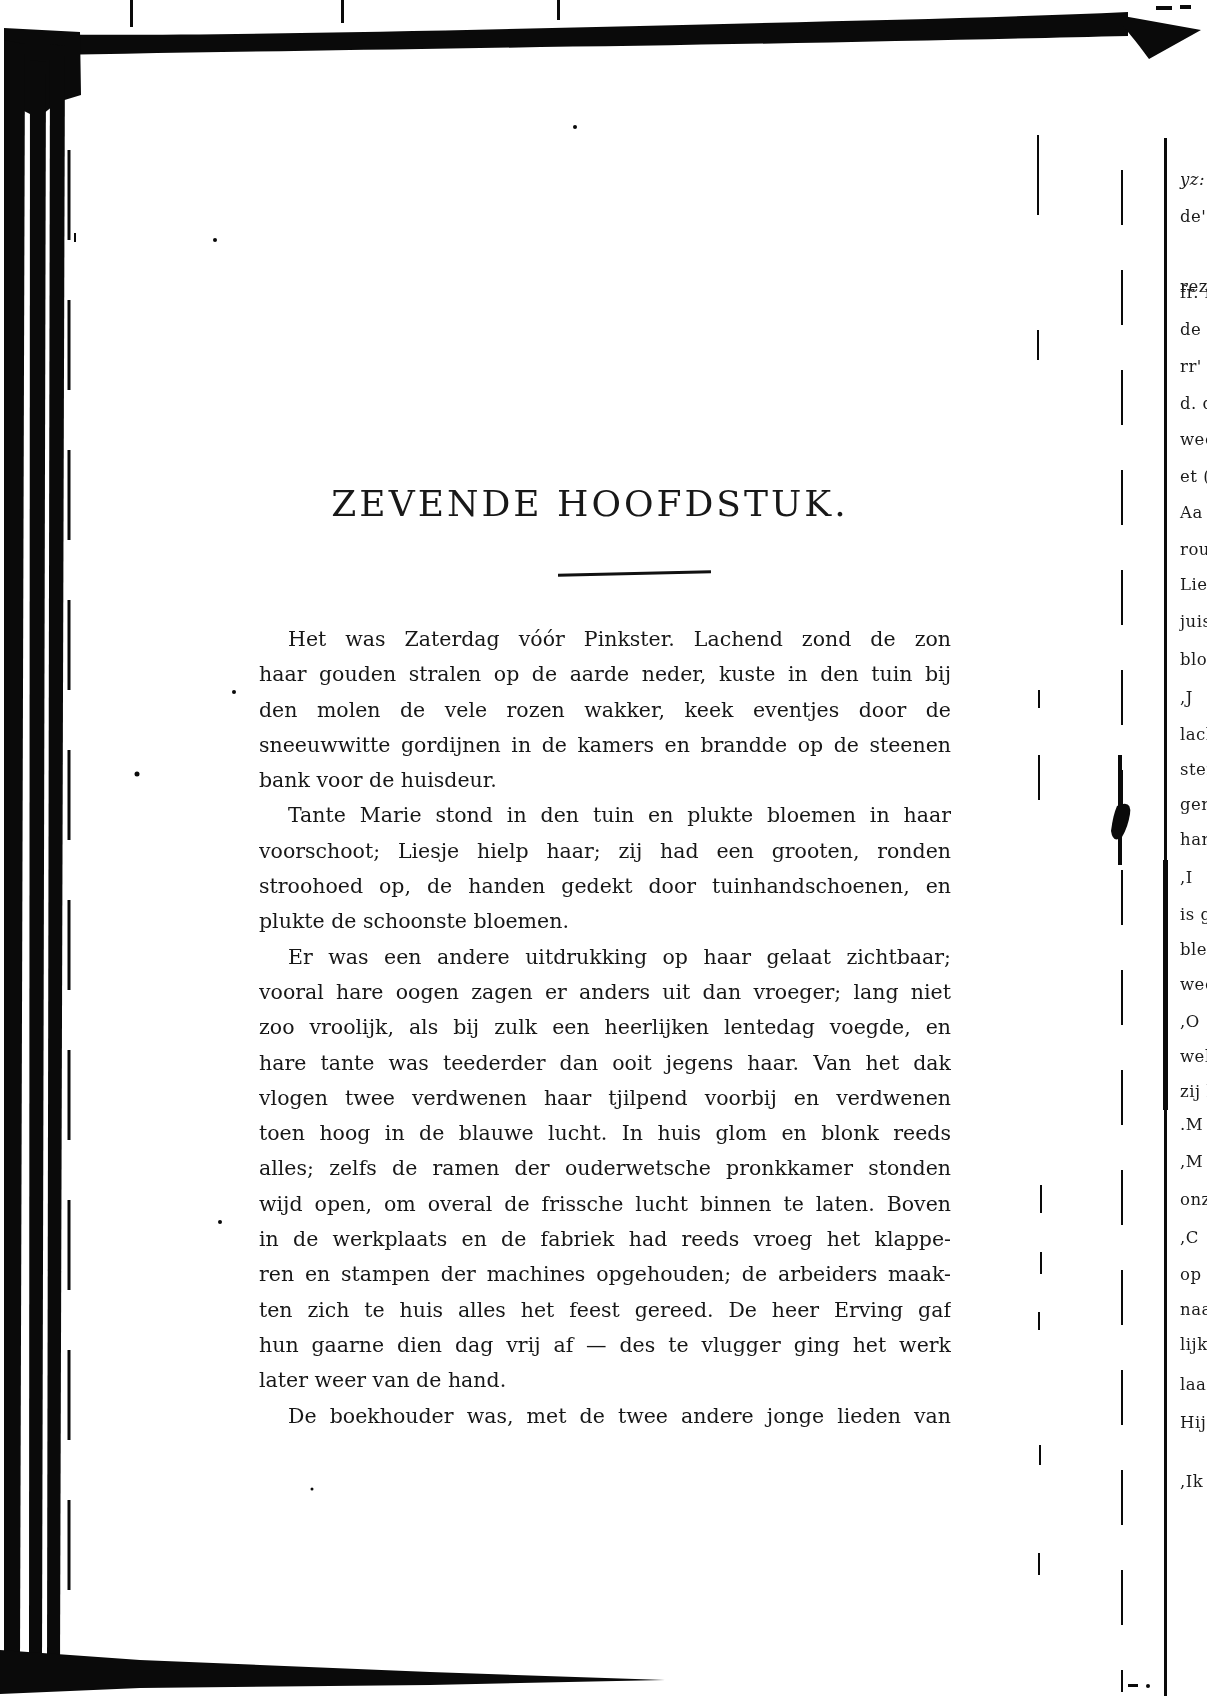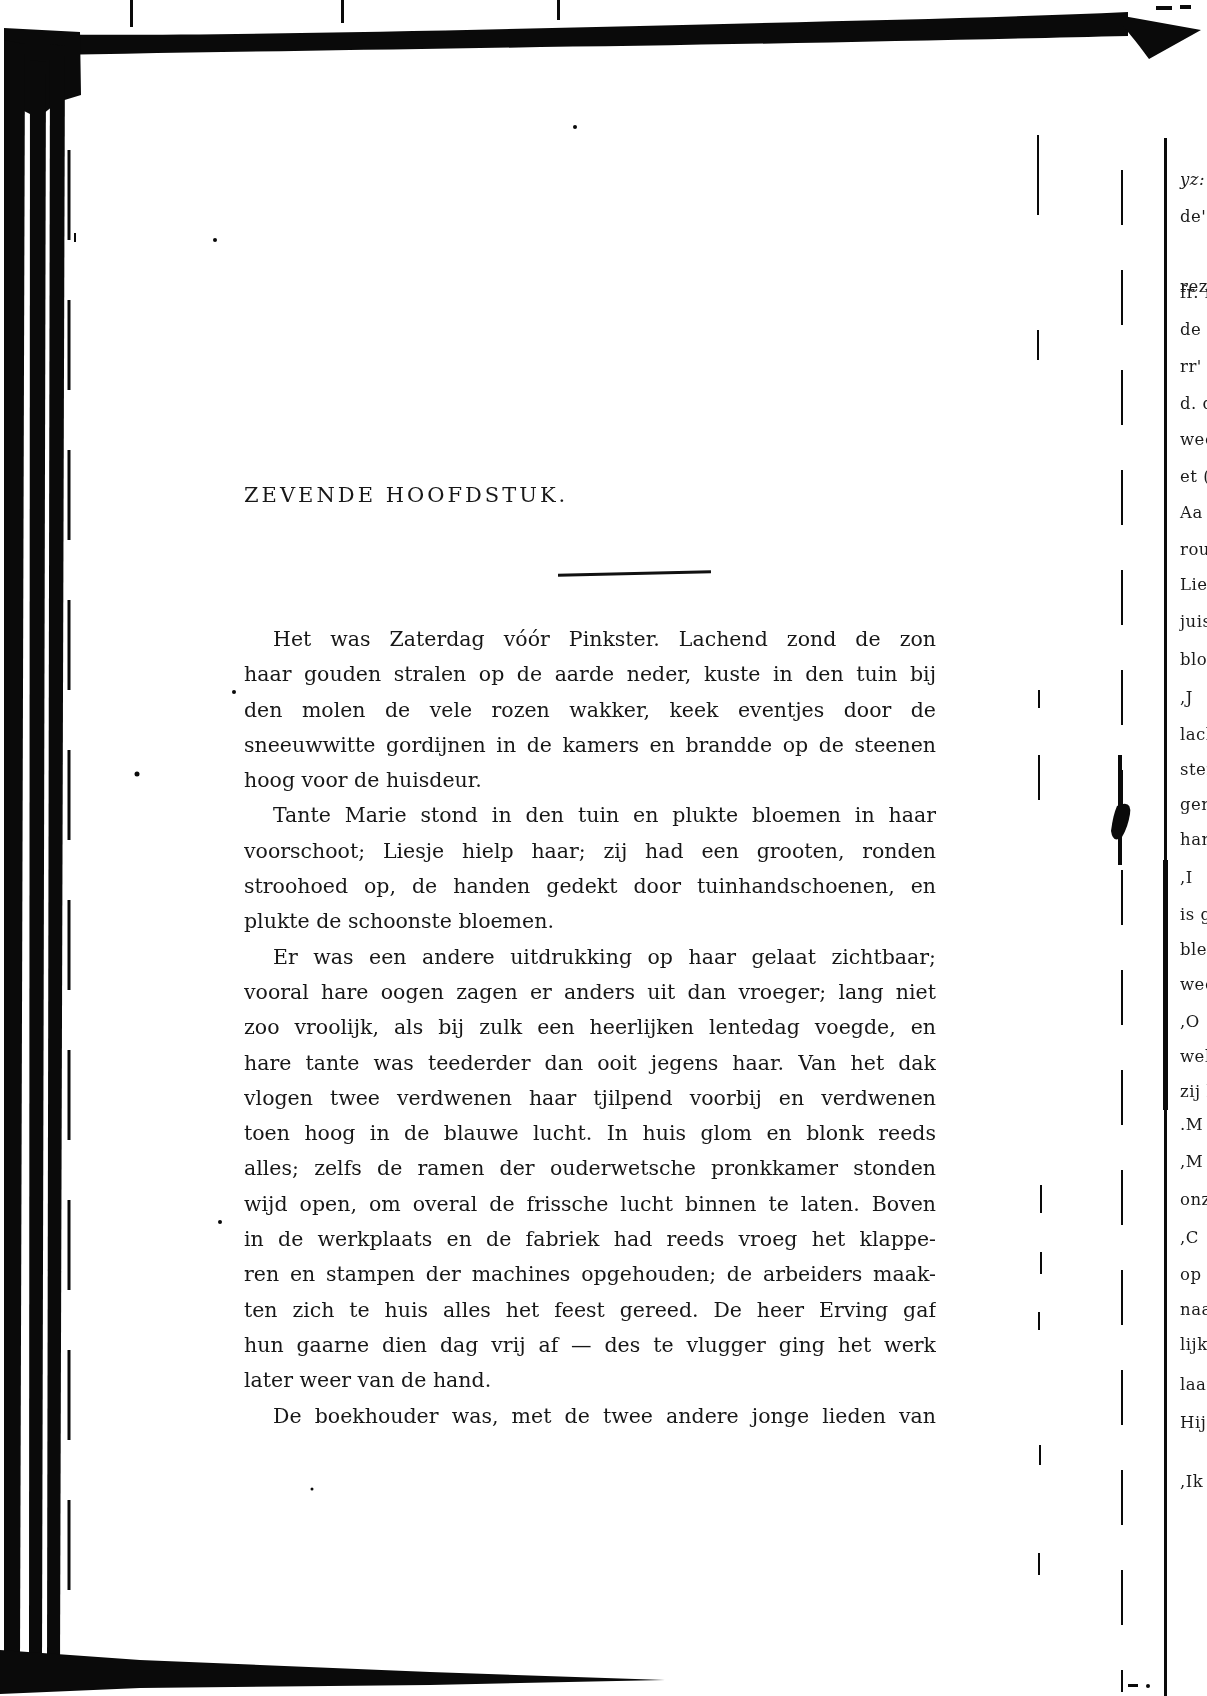--- a/index.html
+++ b/index.html
@@ -5,31 +5,31 @@
   html,body{margin:0;padding:0;}
   body{
     width:1207px;height:1696px;position:relative;overflow:hidden;
     background:#ffffff;
     font-family:"DejaVu Serif","Liberation Serif",serif;
   }
   .page{position:absolute;inset:0;}
   
   .heading{
     position:absolute;top:483px;left:244px;width:692px;
-    text-align:left;font-size:21px;letter-spacing:3px;
+    text-align:center;font-size:36px;letter-spacing:3px;
     color:#181818;white-space:nowrap;
   }
   
   .rule{
     position:absolute;top:572px;left:558px;width:153px;height:3px;
     background:#111;transform:rotate(-1.4deg);
   }
   
   .body-text{
-    position:absolute;top:622px;left:244px;width:692px;
+    position:absolute;top:622px;left:259px;width:692px;
     font-size:20.5px;color:#171717;
   }
   .line{
     height:35.3px;line-height:35.3px;
     text-align:justify;text-align-last:justify;
     overflow:hidden;
   }
   .line.indent{padding-left:29px;}
   .line.endline{text-align-last:left;}
   
@@ -107,21 +107,21 @@
 
   <div class="heading">ZEVENDE HOOFDSTUK.</div>
 
   <div class="rule"></div>
 
   <div class="body-text">
       <div class="line indent">Het was Zaterdag vóór Pinkster. Lachend zond de zon</div>
       <div class="line">haar gouden stralen op de aarde neder, kuste in den tuin bij</div>
       <div class="line">den molen de vele rozen wakker, keek eventjes door de</div>
       <div class="line">sneeuwwitte gordijnen in de kamers en brandde op de steenen</div>
-      <div class="line endline">hoog voor de huisdeur.</div>
+      <div class="line endline">bank voor de huisdeur.</div>
       <div class="line indent">Tante Marie stond in den tuin en plukte bloemen in haar</div>
       <div class="line">voorschoot; Liesje hielp haar; zij had een grooten, ronden</div>
       <div class="line">stroohoed op, de handen gedekt door tuinhandschoenen, en</div>
       <div class="line endline">plukte de schoonste bloemen.</div>
       <div class="line indent">Er was een andere uitdrukking op haar gelaat zichtbaar;</div>
       <div class="line">vooral hare oogen zagen er anders uit dan vroeger; lang niet</div>
       <div class="line">zoo vroolijk, als bij zulk een heerlijken lentedag voegde, en</div>
       <div class="line">hare tante was teederder dan ooit jegens haar. Van het dak</div>
       <div class="line">vlogen twee verdwenen haar tjilpend voorbij en verdwenen</div>
       <div class="line">toen hoog in de blauwe lucht. In huis glom en blonk reeds</div>

